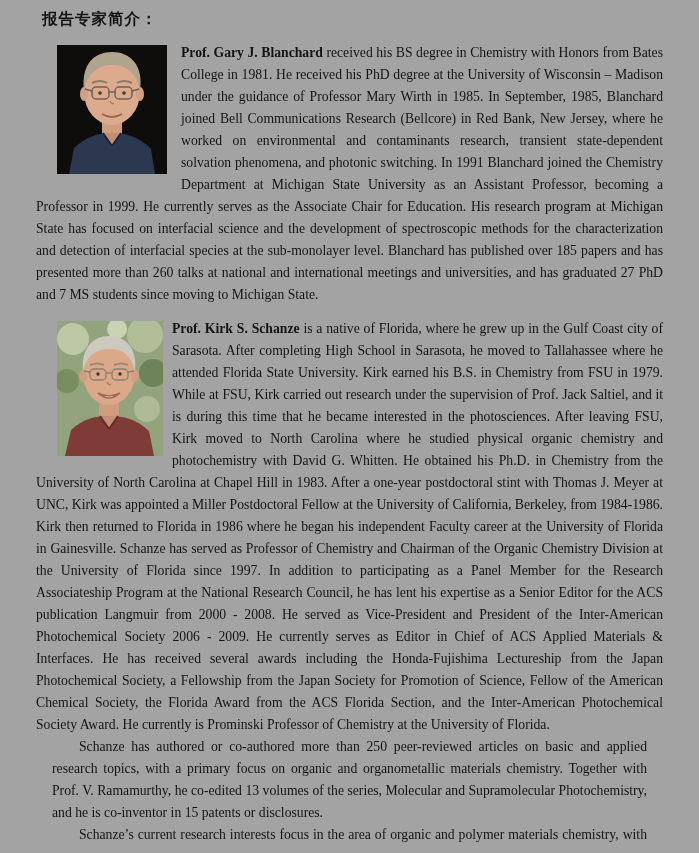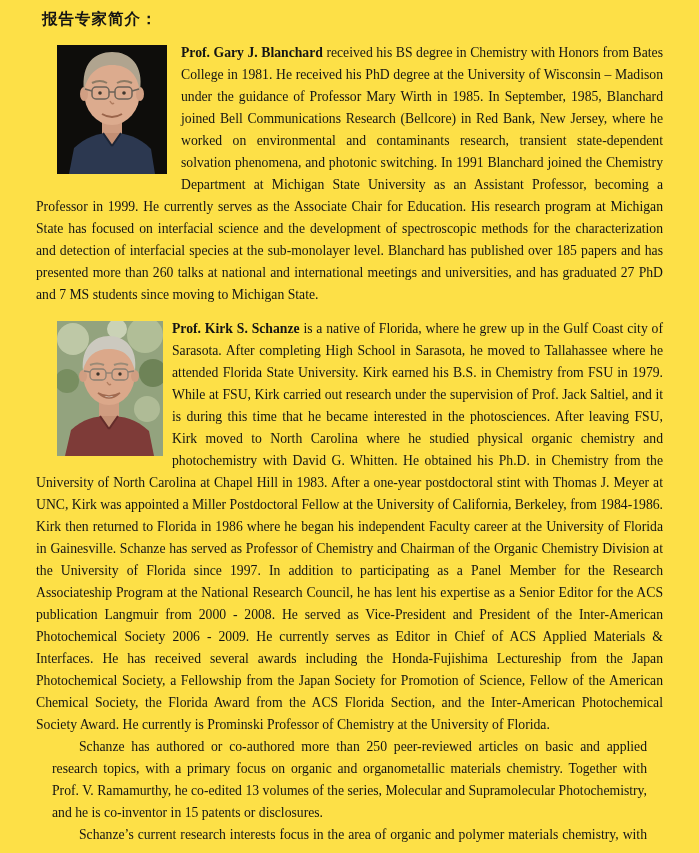--- a/index.html
+++ b/index.html
@@ -1,21 +1,21 @@
 <!DOCTYPE html>
 <html><head>
 <meta charset="utf-8">
 <style>
   html, body { margin: 0; padding: 0; background: #ffffff; }
   .page {
     position: relative;
     width: 699px;
     height: 853px;
     overflow: hidden;
-    background: #fde047;
+    background: #a3a3a3;
     font-family: "Liberation Serif", serif;
     color: #141414;
   }
   .heading {
     margin: 0;
     padding: 9px 0 0 42px;
     font-size: 15.5px;
     font-weight: bold;
     letter-spacing: 1px;
   }

